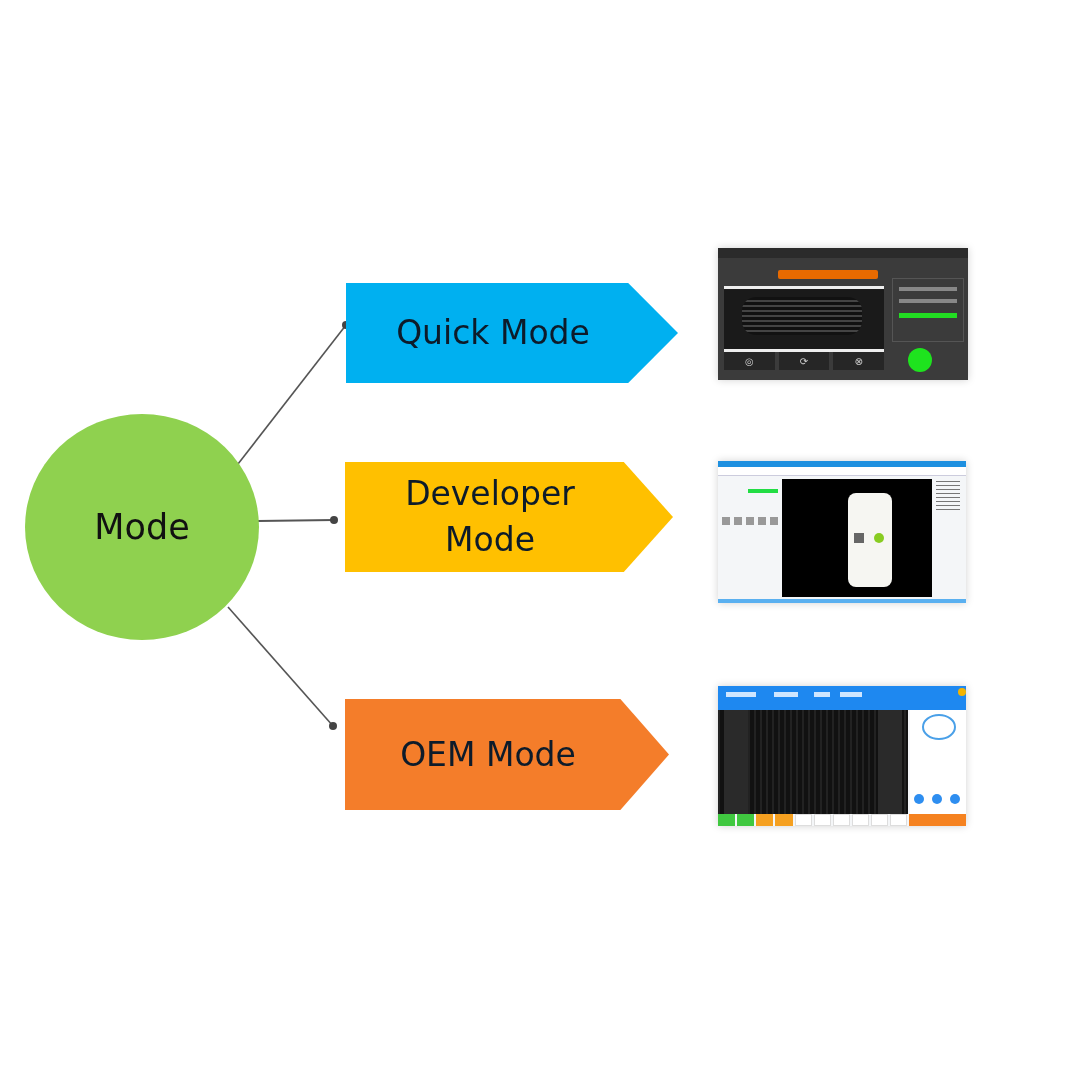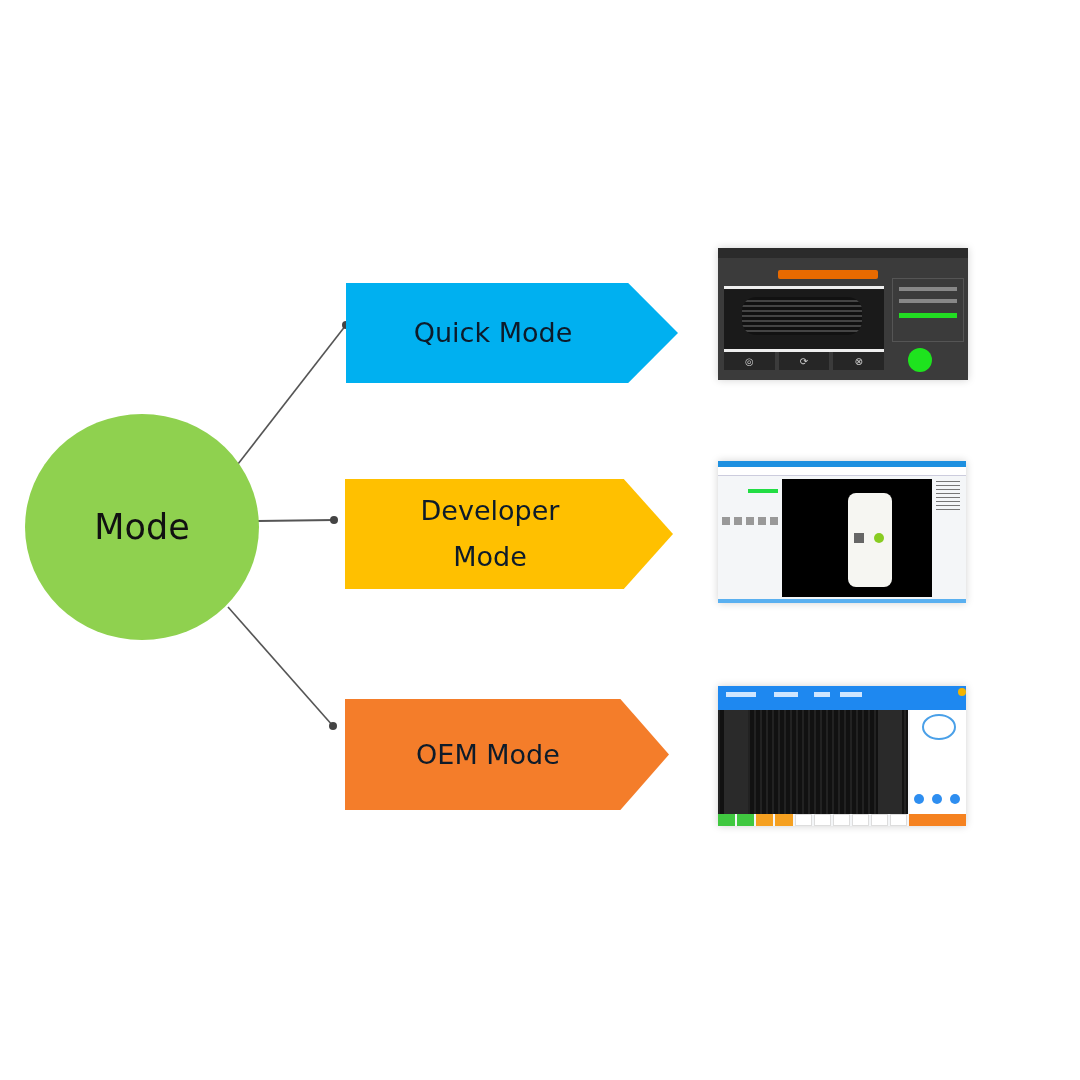--- a/index.html
+++ b/index.html
@@ -3,25 +3,25 @@
 <meta charset="utf-8">
 <style>
   html, body { margin: 0; padding: 0; background: #ffffff; }
   body { width: 1080px; height: 1080px; position: relative; overflow: hidden;
          font-family: "DejaVu Sans", "Liberation Sans", sans-serif; }
   .connectors { position: absolute; left: 0; top: 0; width: 1080px; height: 1080px; }
   .hub { position: absolute; left: 25px; top: 414px; width: 234px; height: 226px;
          border-radius: 50%; background: #8fd14f; display: flex; flex-direction: column;
          align-items: center; justify-content: center; color: #111; font-size: 35px; line-height: 50px; }
   .arrow { position: absolute; display: flex; align-items: center; justify-content: center;
-           color: #0d1b2a; font-size: 27px; line-height: 46px; text-align: center;
+           color: #0d1b2a; font-size: 33px; line-height: 46px; text-align: center;
            clip-path: polygon(0 0, 85% 0, 100% 50%, 85% 100%, 0 100%); }
   .arrow .lbl { padding-right: 38px; }
   .a-quick { left: 346px; top: 283px; width: 332px; height: 100px; }
-  .a-dev { left: 345px; top: 479px; width: 328px; height: 110px; text-align: center; }
+  .a-dev { left: 345px; top: 462px; width: 328px; height: 110px; text-align: center; }
   .a-oem { left: 345px; top: 679px; width: 324px; height: 111px; margin-top: 20px; }
   .thumb { position: absolute; box-shadow: 0 0 8px rgba(0,0,0,0.18); overflow: hidden; }
   
   .t-quick { left: 718px; top: 248px; width: 250px; height: 132px; background: #3b3b3b; }
   .t-quick .bar { height: 10px; background: #2b2b2b; }
   .t-quick .title { position: absolute; left: 60px; top: 22px; width: 100px; height: 9px; background: #e86a00; border-radius: 2px; }
   .t-quick .cam { position: absolute; left: 6px; top: 38px; width: 160px; height: 60px; background: #1a1a1a;
                   border-top: 3px solid #eee; border-bottom: 3px solid #eee; }
   .t-quick .cam .tire { position: absolute; left: 18px; top: 8px; width: 120px; height: 38px; border-radius: 14px;
                         background: repeating-linear-gradient(0deg, #111 0 3px, #444 3px 5px); }

